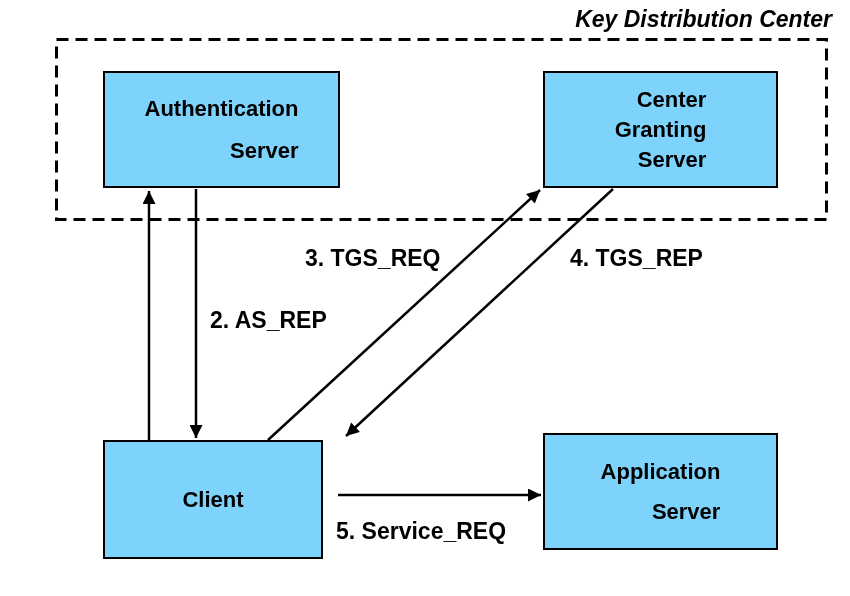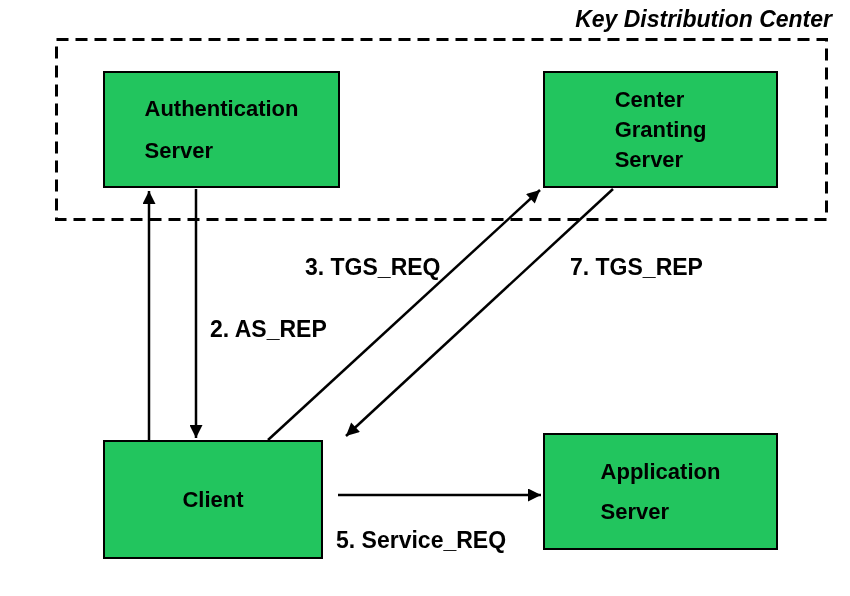--- a/index.html
+++ b/index.html
@@ -19,27 +19,27 @@
   svg.overlay {
     position: absolute;
     left: 0;
     top: 0;
     width: 850px;
     height: 596px;
     pointer-events: none;
   }
   .node {
     position: absolute;
-    background: #22c55e;
+    background: #7dd3fc;
     border: 2px solid #000000;
     box-sizing: border-box;
     display: flex;
     align-items: center;
     justify-content: center;
-    text-align: left;
+    text-align: right;
   }
   .node-label {
     font-size: 22px;
     font-weight: bold;
     white-space: pre-line;
   }
   .node-as    { left: 103px; top: 71px;  width: 237px; height: 117px; }
   .node-tgs   { left: 543px; top: 71px;  width: 235px; height: 117px; }
   .node-client{ left: 103px; top: 440px; width: 220px; height: 119px; }
   .node-app   { left: 543px; top: 433px; width: 235px; height: 117px; }
@@ -57,21 +57,20 @@
     font-size: 23px;
     font-weight: bold;
     white-space: nowrap;
     font-style: italic;
   }
   .msg-label {
     position: absolute;
     font-size: 23px;
     font-weight: bold;
     white-space: nowrap;
-    margin-top: 9px;
   }
   .lbl-1 { left: 12px;  top: 307px; }
   .lbl-2 { left: 210px; top: 307px; }
   .lbl-3 { left: 305px; top: 245px; }
   .lbl-4 { left: 570px; top: 245px; }
   .lbl-5 { left: 336px; top: 518px; }
 </style>
 </head>
 <body>
 
@@ -114,16 +113,16 @@
     <span class="node-label">Client</span>
   </div>
 
   <div class="node node-app">
     <span class="node-label">Application
 Server</span>
   </div>
 
   <div class="msg-label lbl-2">2. AS_REP</div>
   <div class="msg-label lbl-3">3. TGS_REQ</div>
-  <div class="msg-label lbl-4">7. TGS_REP</div>
+  <div class="msg-label lbl-4">4. TGS_REP</div>
   <div class="msg-label lbl-5">5. Service_REQ</div>
 
 </div>
 
 </body></html>

